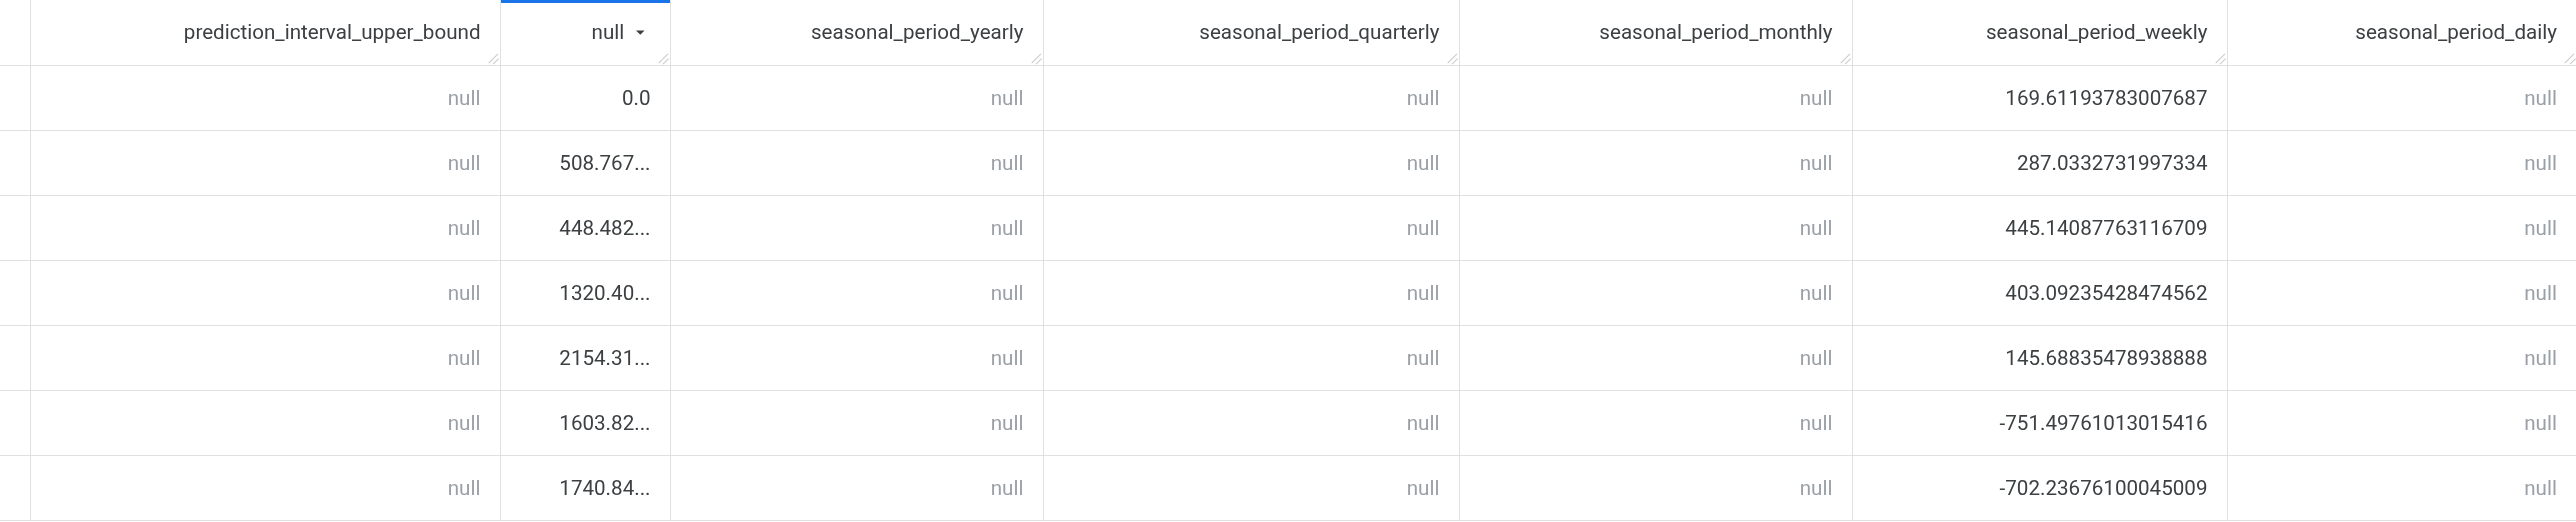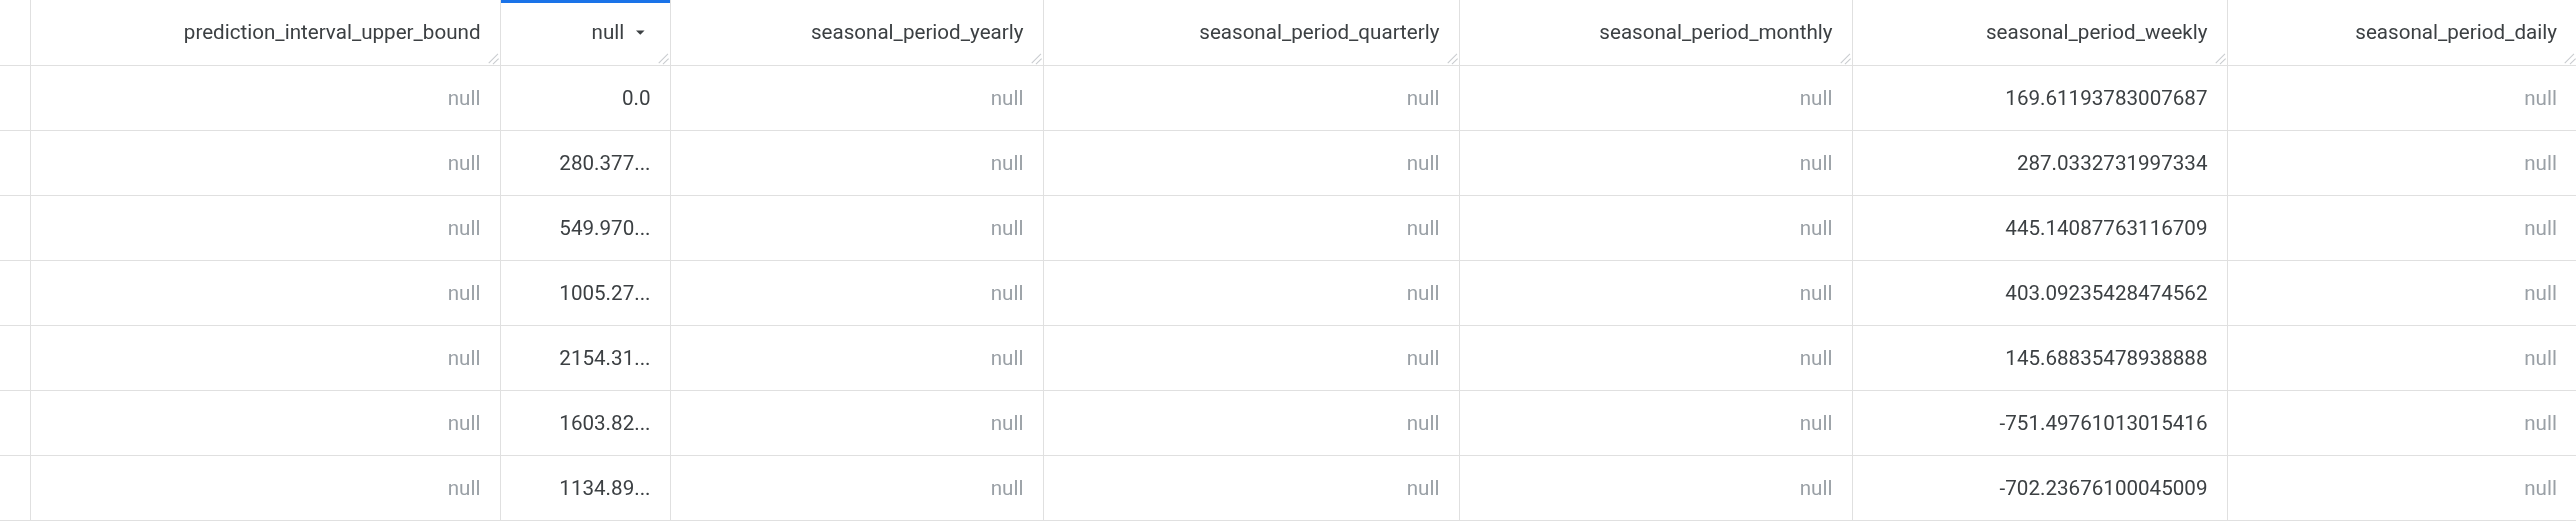--- a/index.html
+++ b/index.html
@@ -128,41 +128,41 @@
         <td class="td"><span>0.0</span></td>
         <td class="td"><span class="null">null</span></td>
         <td class="td"><span class="null">null</span></td>
         <td class="td"><span class="null">null</span></td>
         <td class="td"><span>169.61193783007687</span></td>
         <td class="td last"><span class="null">null</span></td>
       </tr>
       <tr>
         <td class="td stub"></td>
         <td class="td"><span class="null">null</span></td>
-        <td class="td"><span>280.377...</span></td>
+        <td class="td"><span>508.767...</span></td>
         <td class="td"><span class="null">null</span></td>
         <td class="td"><span class="null">null</span></td>
         <td class="td"><span class="null">null</span></td>
         <td class="td"><span>287.0332731997334</span></td>
         <td class="td last"><span class="null">null</span></td>
       </tr>
       <tr>
         <td class="td stub"></td>
         <td class="td"><span class="null">null</span></td>
-        <td class="td"><span>549.970...</span></td>
+        <td class="td"><span>448.482...</span></td>
         <td class="td"><span class="null">null</span></td>
         <td class="td"><span class="null">null</span></td>
         <td class="td"><span class="null">null</span></td>
         <td class="td"><span>445.14087763116709</span></td>
         <td class="td last"><span class="null">null</span></td>
       </tr>
       <tr>
         <td class="td stub"></td>
         <td class="td"><span class="null">null</span></td>
-        <td class="td"><span>1005.27...</span></td>
+        <td class="td"><span>1320.40...</span></td>
         <td class="td"><span class="null">null</span></td>
         <td class="td"><span class="null">null</span></td>
         <td class="td"><span class="null">null</span></td>
         <td class="td"><span>403.09235428474562</span></td>
         <td class="td last"><span class="null">null</span></td>
       </tr>
       <tr>
         <td class="td stub"></td>
         <td class="td"><span class="null">null</span></td>
         <td class="td"><span>2154.31...</span></td>
@@ -178,21 +178,21 @@
         <td class="td"><span>1603.82...</span></td>
         <td class="td"><span class="null">null</span></td>
         <td class="td"><span class="null">null</span></td>
         <td class="td"><span class="null">null</span></td>
         <td class="td"><span>-751.49761013015416</span></td>
         <td class="td last"><span class="null">null</span></td>
       </tr>
       <tr>
         <td class="td stub"></td>
         <td class="td"><span class="null">null</span></td>
-        <td class="td"><span>1134.89...</span></td>
+        <td class="td"><span>1740.84...</span></td>
         <td class="td"><span class="null">null</span></td>
         <td class="td"><span class="null">null</span></td>
         <td class="td"><span class="null">null</span></td>
         <td class="td"><span>-702.23676100045009</span></td>
         <td class="td last"><span class="null">null</span></td>
       </tr>
     </tbody>
 </table>
 
 

